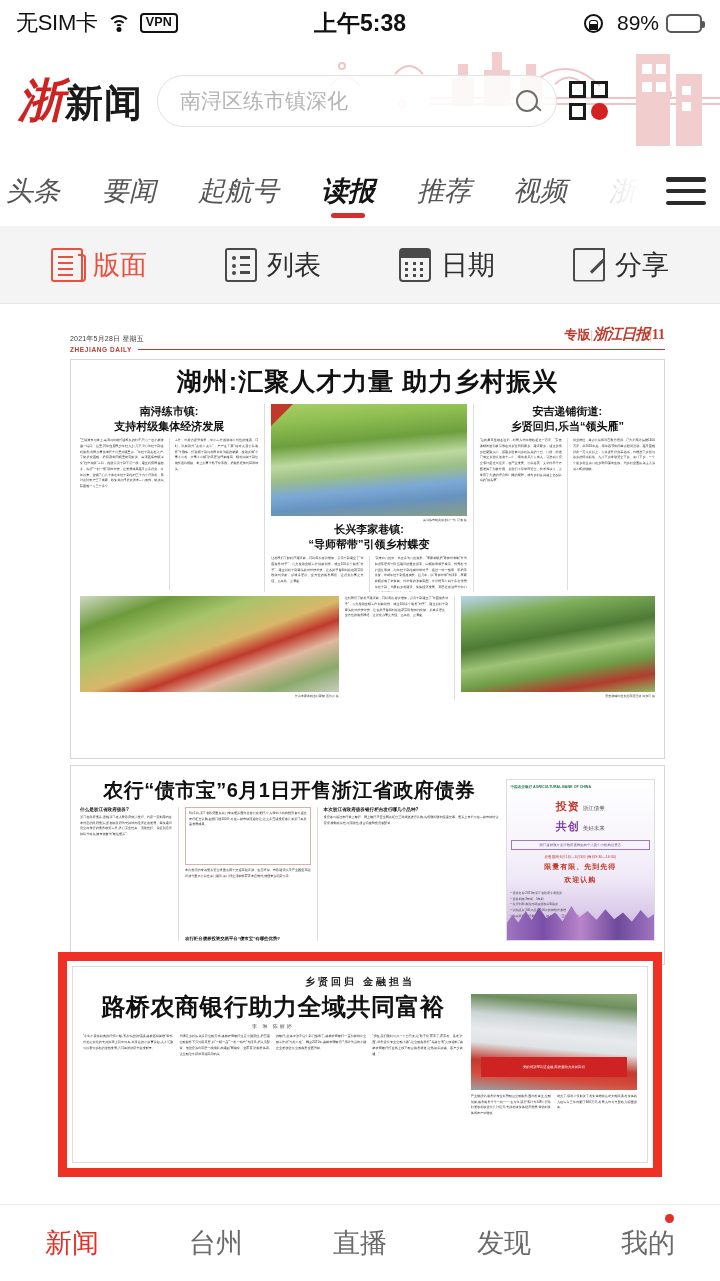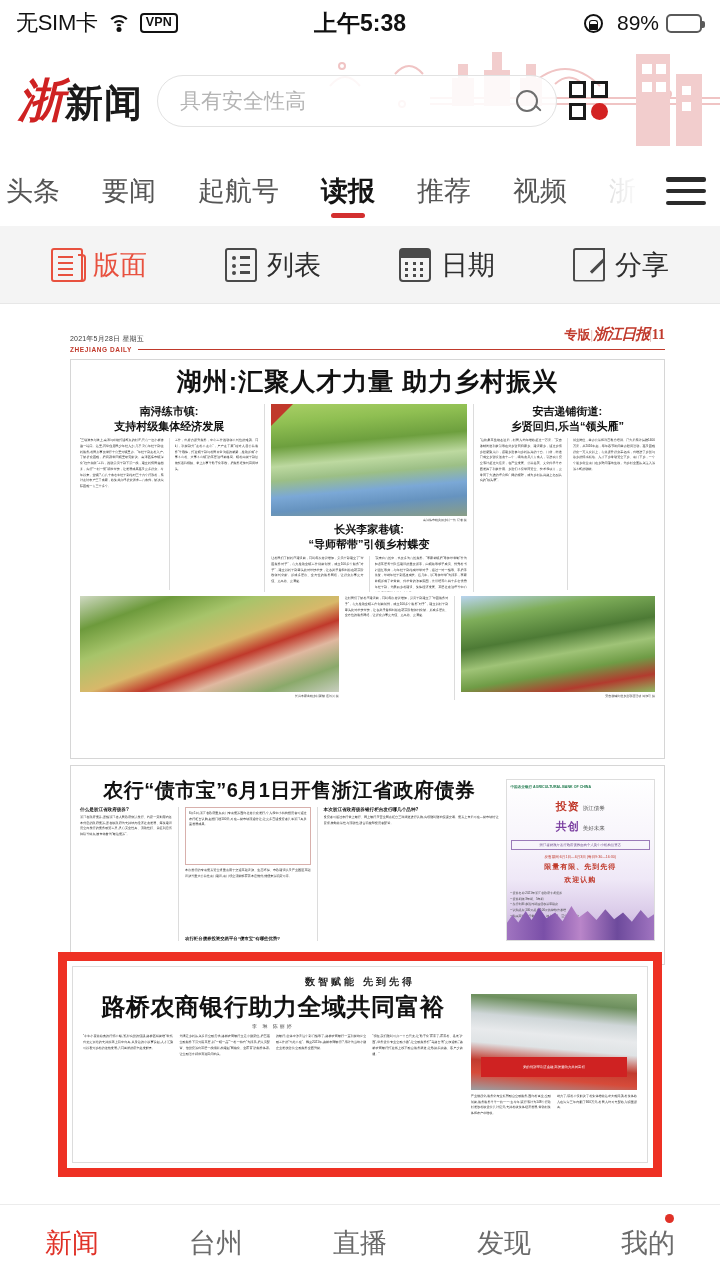--- a/index.html
+++ b/index.html
@@ -87,21 +87,21 @@
     border-radius:2px; }
   .grid-ico { width: 40px; height: 40px; display: grid; z-index: 2;
     grid-template-columns: 17px 17px; grid-template-rows: 17px 17px; gap: 5px;
     flex-shrink: 0; margin-right: 4px; }
   .grid-ico span { border: 3px solid #1a1a1a; }
   .grid-ico span.dot { border: none; background: #d32222; border-radius: 50%; }
 
   
   .tabs-wrap { position: relative; height: 70px; background: #fff; z-index: 20; }
   .tabs { display: flex; height: 100%;
-    padding: 0 8px 0 0; overflow: hidden; }
+    padding: 0 8px 0 0; overflow: hidden; font-style: italic; }
   .tab { flex: none; padding: 0 21px; font-size: 27px; color: #555;
     font-family: "Liberation Serif", "DejaVu Serif", serif;
     height: 100%; display: flex; align-items: center; position: relative;
     white-space: nowrap; }
   .tab:first-child { padding-left: 6px; }
   .tab.active { color: #141414; font-weight: 700; }
   .tab.active::after { content: ""; position: absolute; bottom: 8px;
     left: 50%; transform: translateX(-50%); width: 34px; height: 5px;
     background: #d32f2f; border-radius: 3px; }
   .tab.faded { color: #d8d8d8; }
@@ -310,21 +310,21 @@
         <rect x="656" y="36" width="10" height="10"></rect>
       <rect x="682" y="40" width="9" height="9"></rect>
         <rect x="682" y="56" width="9" height="9"></rect>
     </g>
   </svg>
   <div class="logo">
     <span class="logo-zhe">浙</span>
     <span class="logo-news">新闻</span>
   </div>
   <div class="searchbox">
-    <span class="search-ph">具有安全性高</span>
+    <span class="search-ph">南浔区练市镇深化</span>
     <span class="mag"></span>
   </div>
   <div class="grid-ico">
     <span></span>
       <span></span>
       <span></span>
       <span class="dot"></span>
   </div>
 </div>
 
@@ -501,21 +501,21 @@
 • 认购起点:100元起,按100元的整数倍递增
 • 购买渠道:农行掌上银行、网上银行、营业网点柜台</div>
           <div class="ad-sky"></div>
         </div>
       </div>
     </div>
   </div>
 
   <div class="highlight-box" style="top:648px;height:225px;">
     <div style="border:1px solid #dcdcdc;height:100%;padding:8px 10px;overflow:hidden;">
-      <div class="kicker">数智赋能 先到先得</div>
+      <div class="kicker">乡贤回归 金融担当</div>
       <div class="cols" style="gap:8px;">
         <div class="col">
           <div class="art-headline" style="font-size:24px;letter-spacing:.5px;">路桥农商银行助力全域共同富裕</div>
           <div class="byline">李 琳 陈丽婷</div>
           <div class="cols" style="gap:6px;">
             <div class="col txt" style="height:128px;">“今年小麦收粮食的行情不错,‘抵押实贷的便捷,路桥区城新增”带托,也要更宽松的支持效率上稳中向高,从身边的小故事说起,人才汇聚可以看到乡村的蓬勃发展,共同富裕的底色愈发鲜亮。</div>
             <div class="col txt" style="height:128px;">为满足乡村振兴多元金融需求,路桥农商银行立足小微定位,把普惠金融服务下沉到最基层,以“一镇一品”“一村一特色”为抓手,把人员配置、信贷资源向基层一线倾斜,构建起“网格化、全覆盖”的服务体系,让金融活水精准滴灌田间地头。</div>
             <div class="col txt" style="height:128px;">的银行,总体中涉及这个部门指导了,路桥农商银行一直积极响应金融工作的“无处不在”。截至2021年,路桥农商银行已累计为当地小微企业发放贷款,金融服务全面升级。</div>
             <div class="col txt" style="height:128px;">“现在,我们随时可办一平台只要,让‘数字化’覆盖了,覆盖村、县度‘扩面’,常务贷款专业金融小微”,让金融服务打“马路台湾”更加通畅,“路桥农商银行打造线上线下融合服务渠道,让数据多跑路、客户少跑腿。”</div>
           </div>

